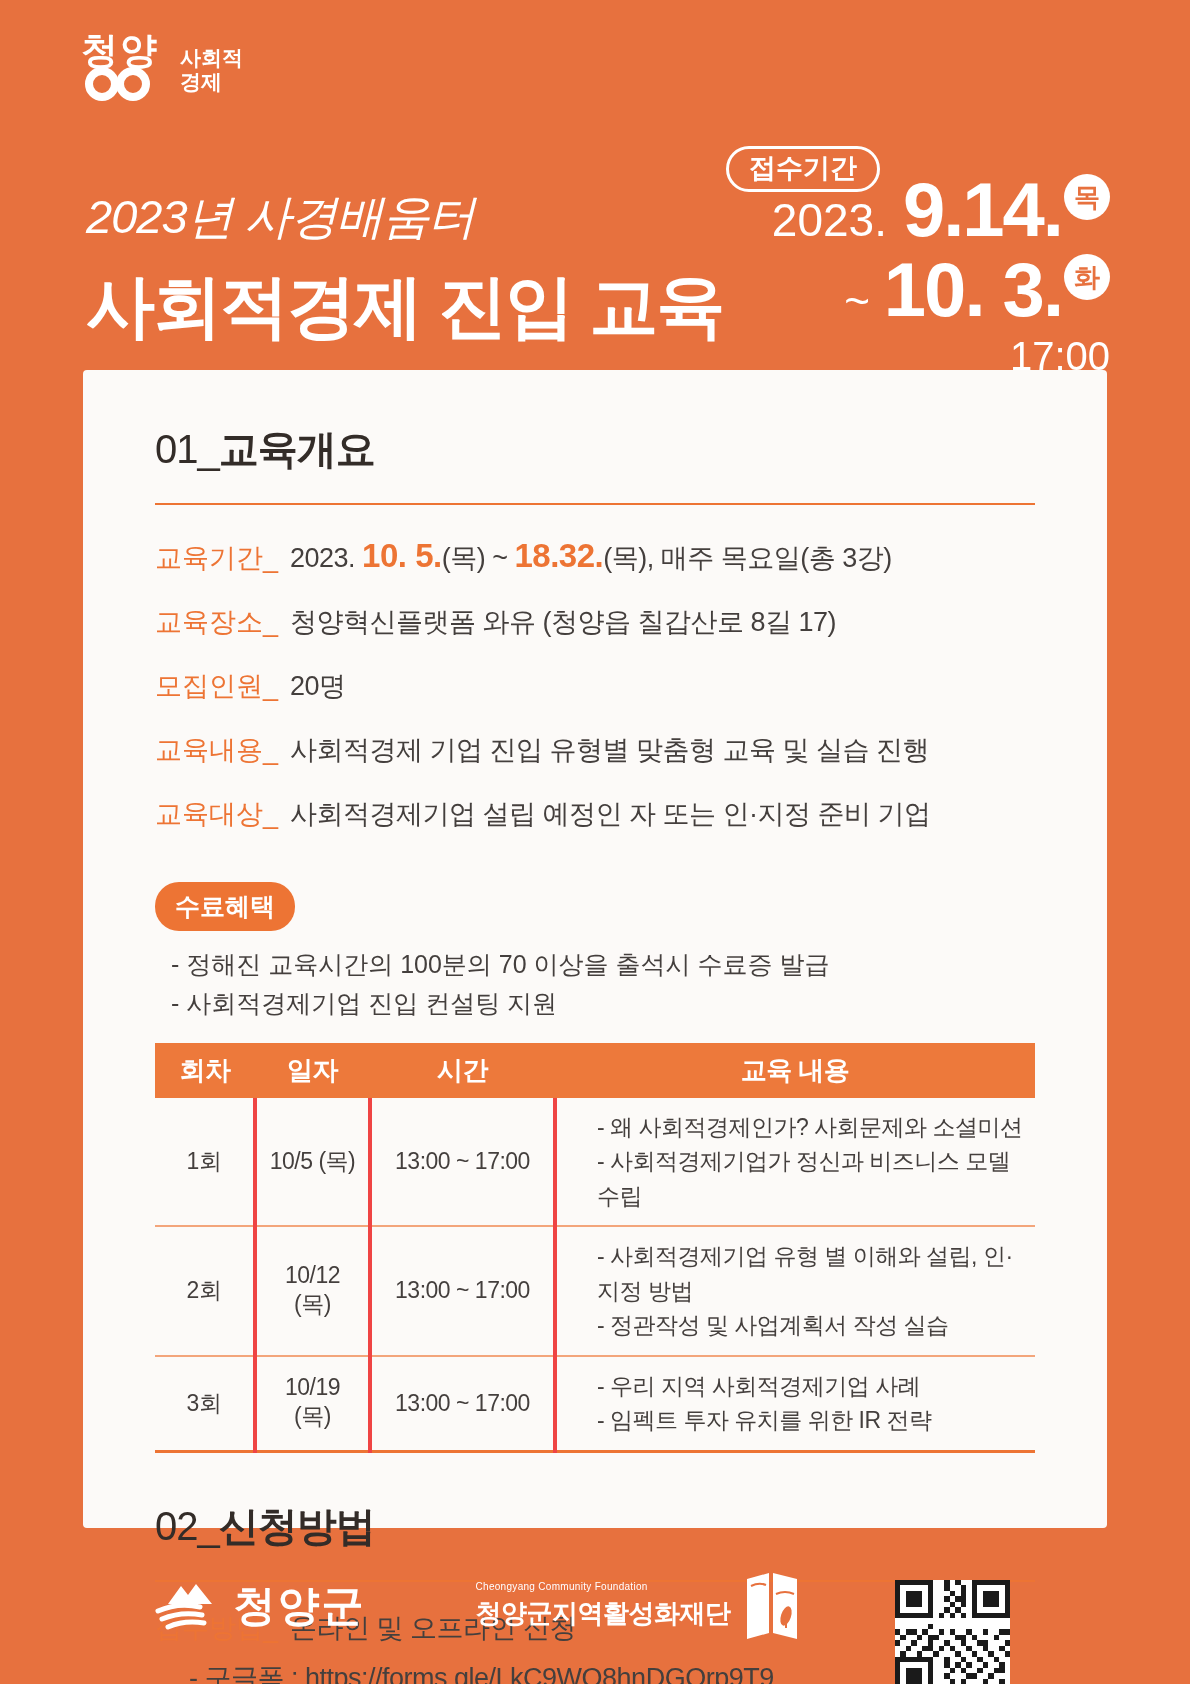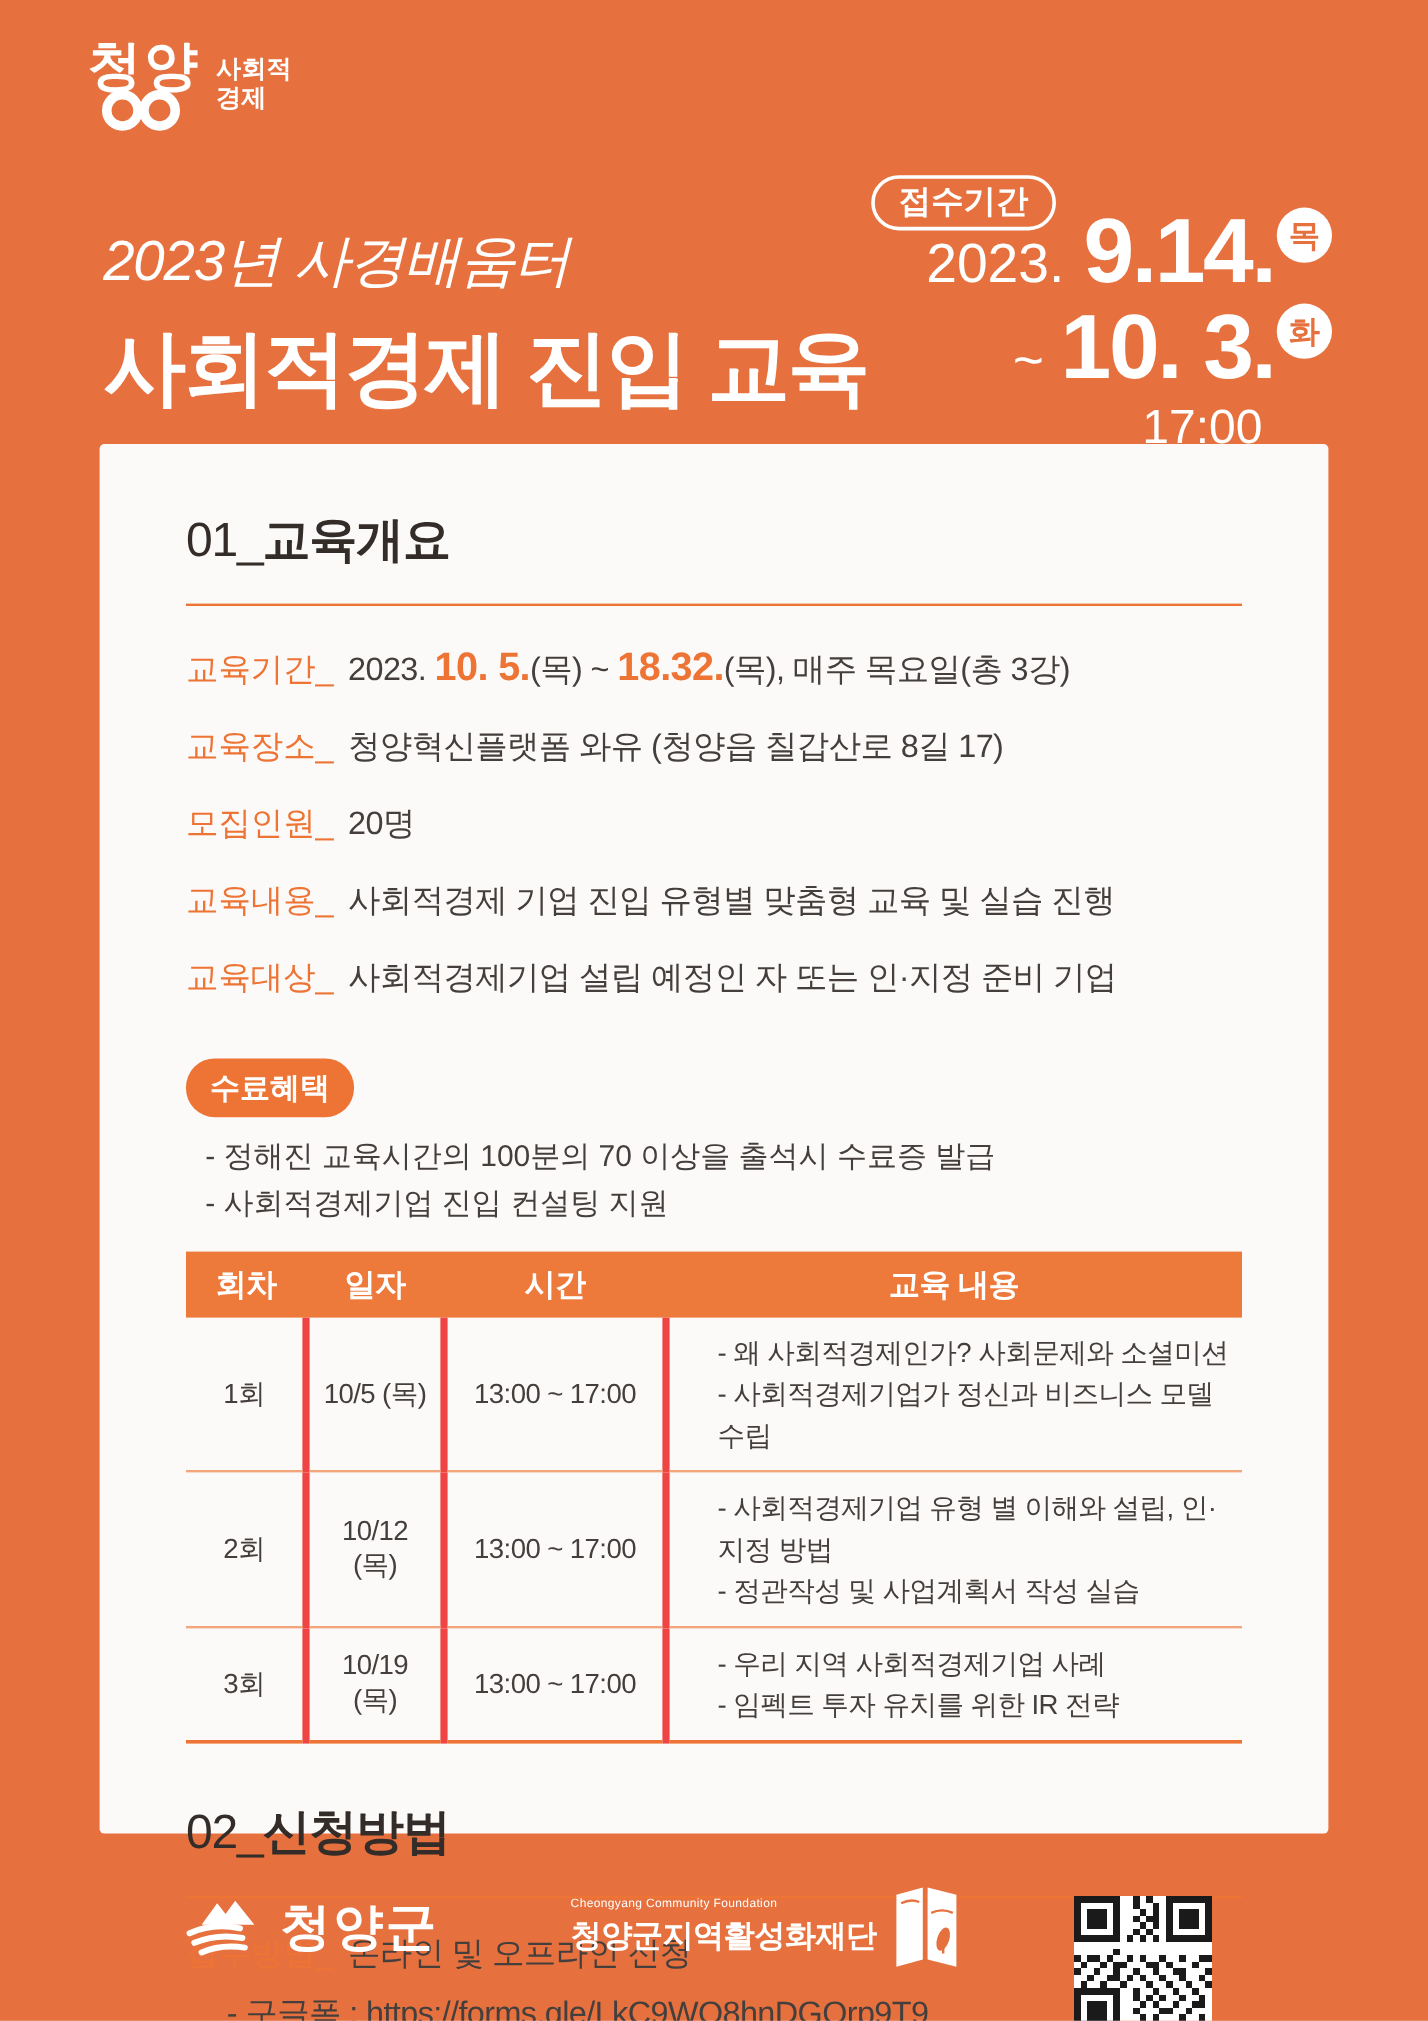--- a/index.html
+++ b/index.html
@@ -9,41 +9,41 @@
     position:relative;
     background:#E7713E;
     font-family:"Liberation Sans","DejaVu Sans",sans-serif;
     color:#3A3533;
     overflow:hidden;
   }
 
   
   .logo { position:absolute; left:70px; top:32px; display:flex; gap:10px; color:#fff; }
   .logo-main-wrap { display:flex; flex-direction:column; align-items:center; }
-  .logo-main { font-size:45px; font-weight:800; letter-spacing:2px; line-height:1; }
+  .logo-main { font-size:37px; font-weight:800; letter-spacing:2px; line-height:1; }
   .infinity { width:100px; height:38px; margin-top:-4px; }
   .logo-sub { display:flex; flex-direction:column; font-size:21px; font-weight:800; line-height:1.15; margin-top:14px; }
 
   .pill {
     position:absolute; top:146px; right:310px;
     border:3px solid #fff; border-radius:26px;
     color:#fff; font-size:27px; font-weight:700;
     padding:5px 20px; line-height:1.1;
   }
   .dates { position:absolute; top:170px; right:80px; color:#fff; text-align:right; }
   .date-row { display:flex; justify-content:flex-end; align-items:baseline; }
   .year  { font-size:46px; font-weight:400; margin-right:16px; }
   .tilde { font-size:44px; font-weight:400; margin-right:14px; }
   .bigdate { font-size:76px; font-weight:800; letter-spacing:-2px; line-height:1.05; }
   .daybadge {
     display:inline-block; width:46px; height:46px; border-radius:50%;
     background:#fff; color:#E7713E; font-size:26px; font-weight:800;
     line-height:46px; text-align:center; transform:translateY(-30px); margin-left:2px;
   }
-  .deadline { font-size:40px; font-weight:400; margin-top:4px; margin-right:58px; }
+  .deadline { font-size:40px; font-weight:400; margin-top:4px; }
 
   .titleblock { position:absolute; left:86px; top:186px; color:#fff; }
   .subtitle { font-size:47px; font-weight:300; letter-spacing:-1px;font-style:italic; }
   .maintitle { font-size:69px; font-weight:800; letter-spacing:-2px; margin-top:12px; }
 
   
   .card {
     position:absolute; left:83px; top:370px; width:1024px; height:1158px;
     background:#FCFAF8; border-radius:4px; padding:52px 72px 0 72px;
   }
@@ -67,21 +67,21 @@
 
   table.schedule { width:100%; border-collapse:collapse; margin-top:20px; }
   .schedule th {
     background:#ED793B; color:#fff; font-size:26px; font-weight:800;
     padding:10px 0; letter-spacing:-0.5px;
   }
   .schedule td {
     font-size:23px; color:#443F3D; padding:12px 8px;
     border-bottom:2px solid #F3A57B; letter-spacing:-0.5px;
   }
-  .schedule td + td { border-left:6px solid #ef4444; }
+  .schedule td + td { border-left:4px solid #ef4444; }
   .schedule tbody tr:last-child td { border-bottom:3px solid #ED7434; }
   .c-no { width:100px; text-align:center; }
   .c-date { width:115px; text-align:center; }
   .c-time { width:185px; text-align:center; }
   .c-content { padding-left:40px !important; }
   .c-content div { line-height:1.5; }
 
   .sec2 { margin-top:46px; }
   .apply-area { position:relative; }
   .bullets { margin:12px 0 0 34px; font-size:27px; color:#443F3D; line-height:1.5; letter-spacing:-0.5px; }

